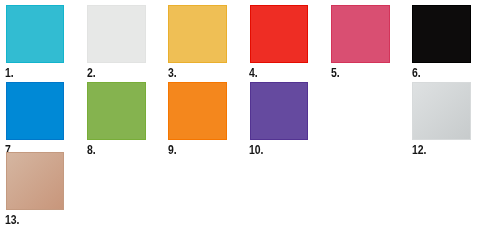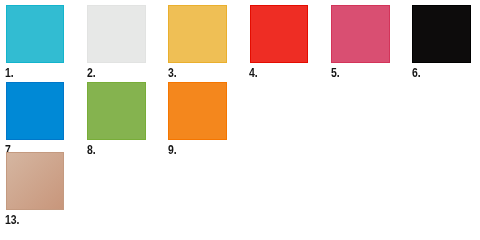--- a/index.html
+++ b/index.html
@@ -107,21 +107,29 @@
   <div class="swatch-cell col-2 row-2">
     <div class="swatch-chip" style="background-color: rgb(133, 179, 79); border-color: rgb(120, 173, 56);"></div>
     <div class="swatch-label" style="color: rgb(22, 22, 22);">8.</div>
   </div>
 
   <div class="swatch-cell col-3 row-2">
     <div class="swatch-chip" style="background-color: rgb(244, 135, 29); border-color: rgb(245, 118, 0);"></div>
     <div class="swatch-label" style="color: rgb(22, 22, 22);">9.</div>
   </div>
 
+  <div class="swatch-cell col-4 row-2">
+    <div class="swatch-chip" style="background-color: rgb(101, 74, 159); border-color: rgb(83, 51, 146);"></div>
+    <div class="swatch-label" style="color: rgb(22, 22, 22);">10.</div>
+  </div>
 
 
+  <div class="swatch-cell col-6 row-2">
+    <div class="swatch-chip" style="background-image: linear-gradient(135deg, rgb(222, 225, 226) 0%, rgb(199, 203, 204) 100%); border-color: rgb(215, 218, 219);"></div>
+    <div class="swatch-label" style="color: rgb(22, 22, 22);">12.</div>
+  </div>
 
   <div class="swatch-cell col-1 row-3">
     <div class="swatch-chip" style="background-image: linear-gradient(135deg, rgb(213, 182, 161) 0%, rgb(200, 150, 123) 100%); border-color: rgb(196, 154, 128);"></div>
     <div class="swatch-label" style="color: rgb(22, 22, 22);">13.</div>
   </div>
 
 </div>
 
 </body></html>

